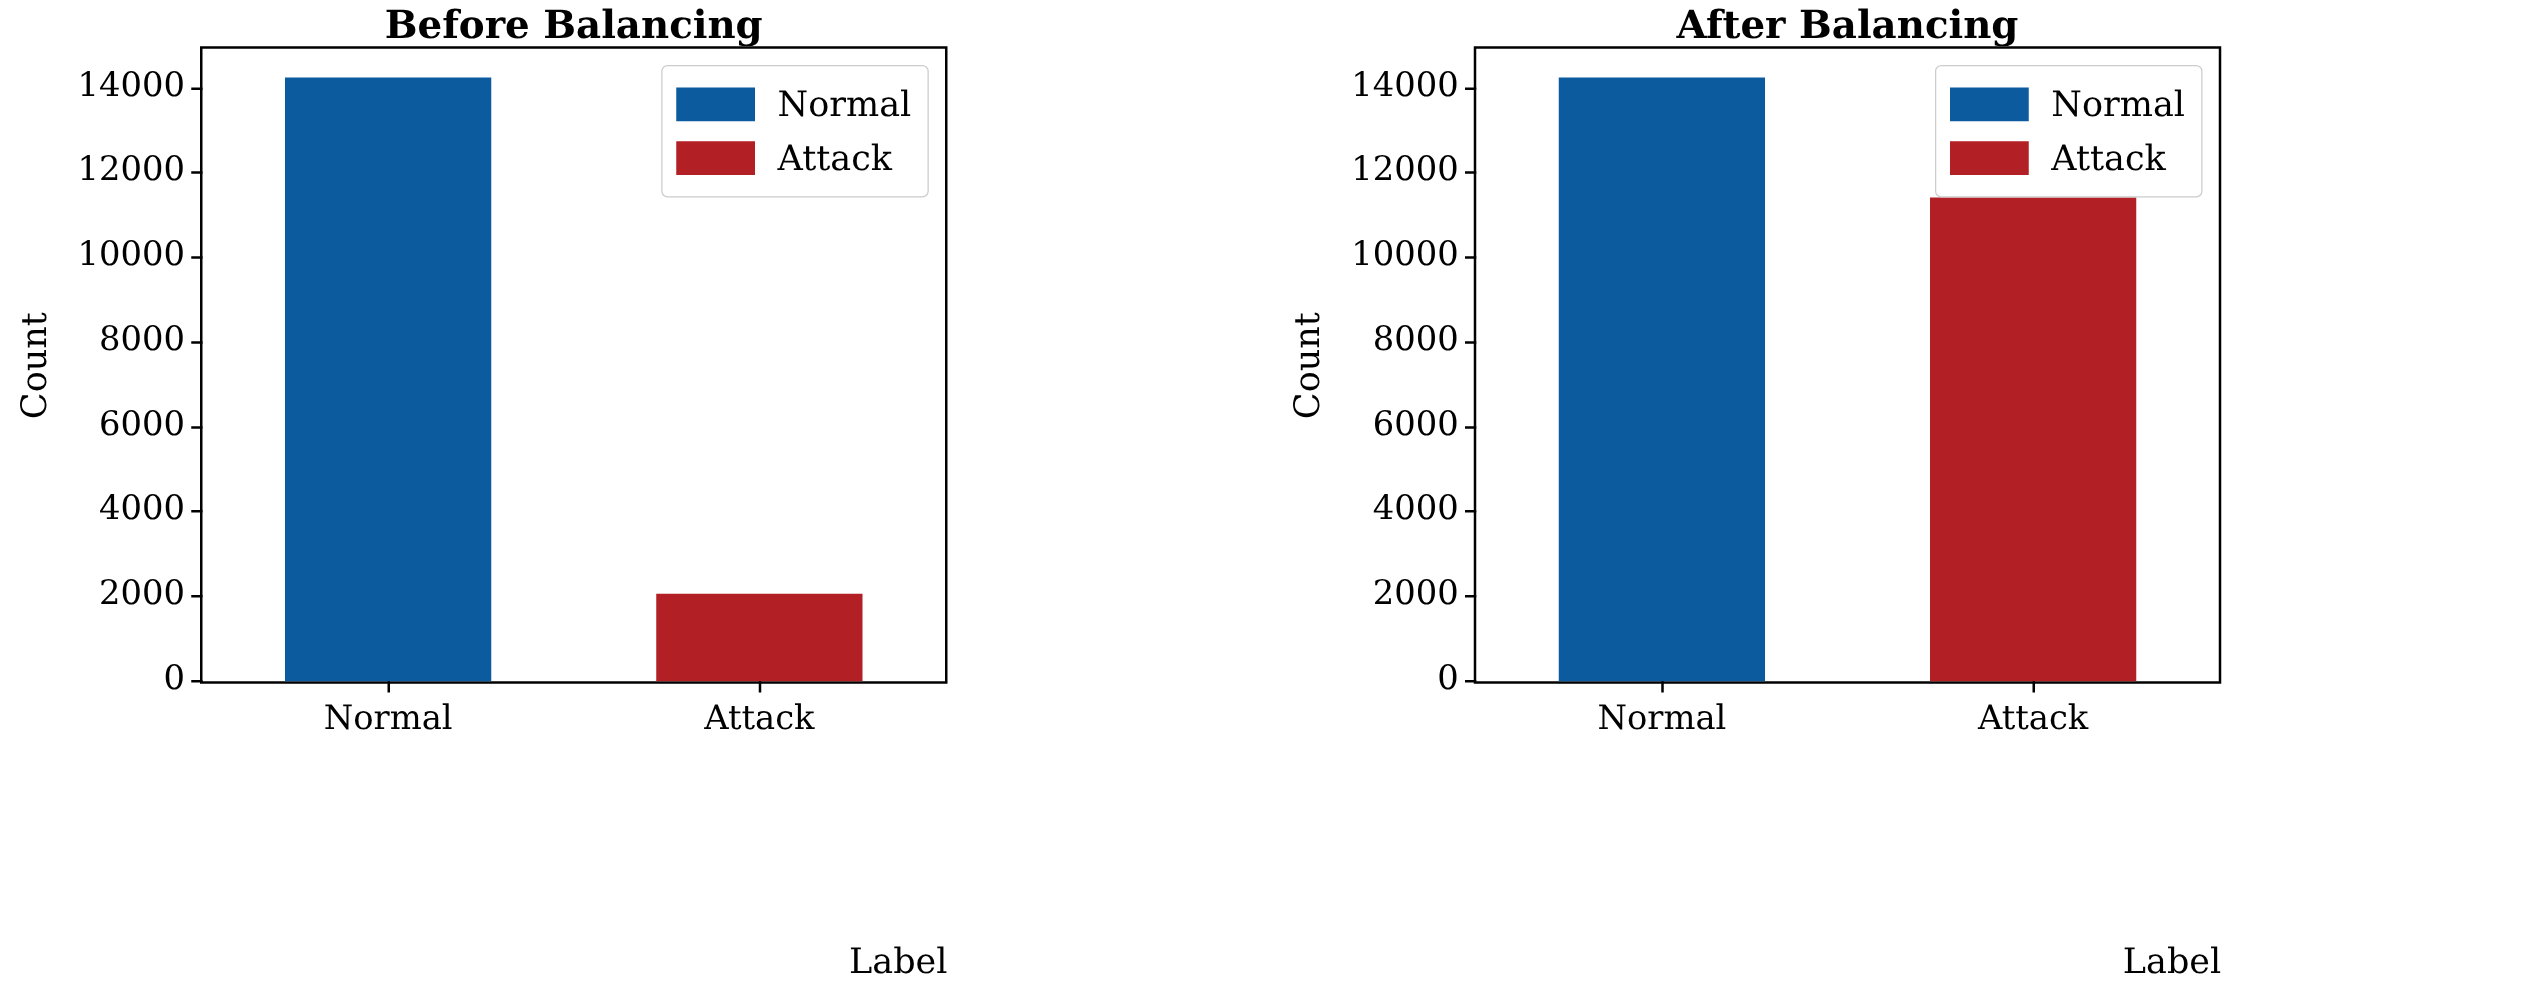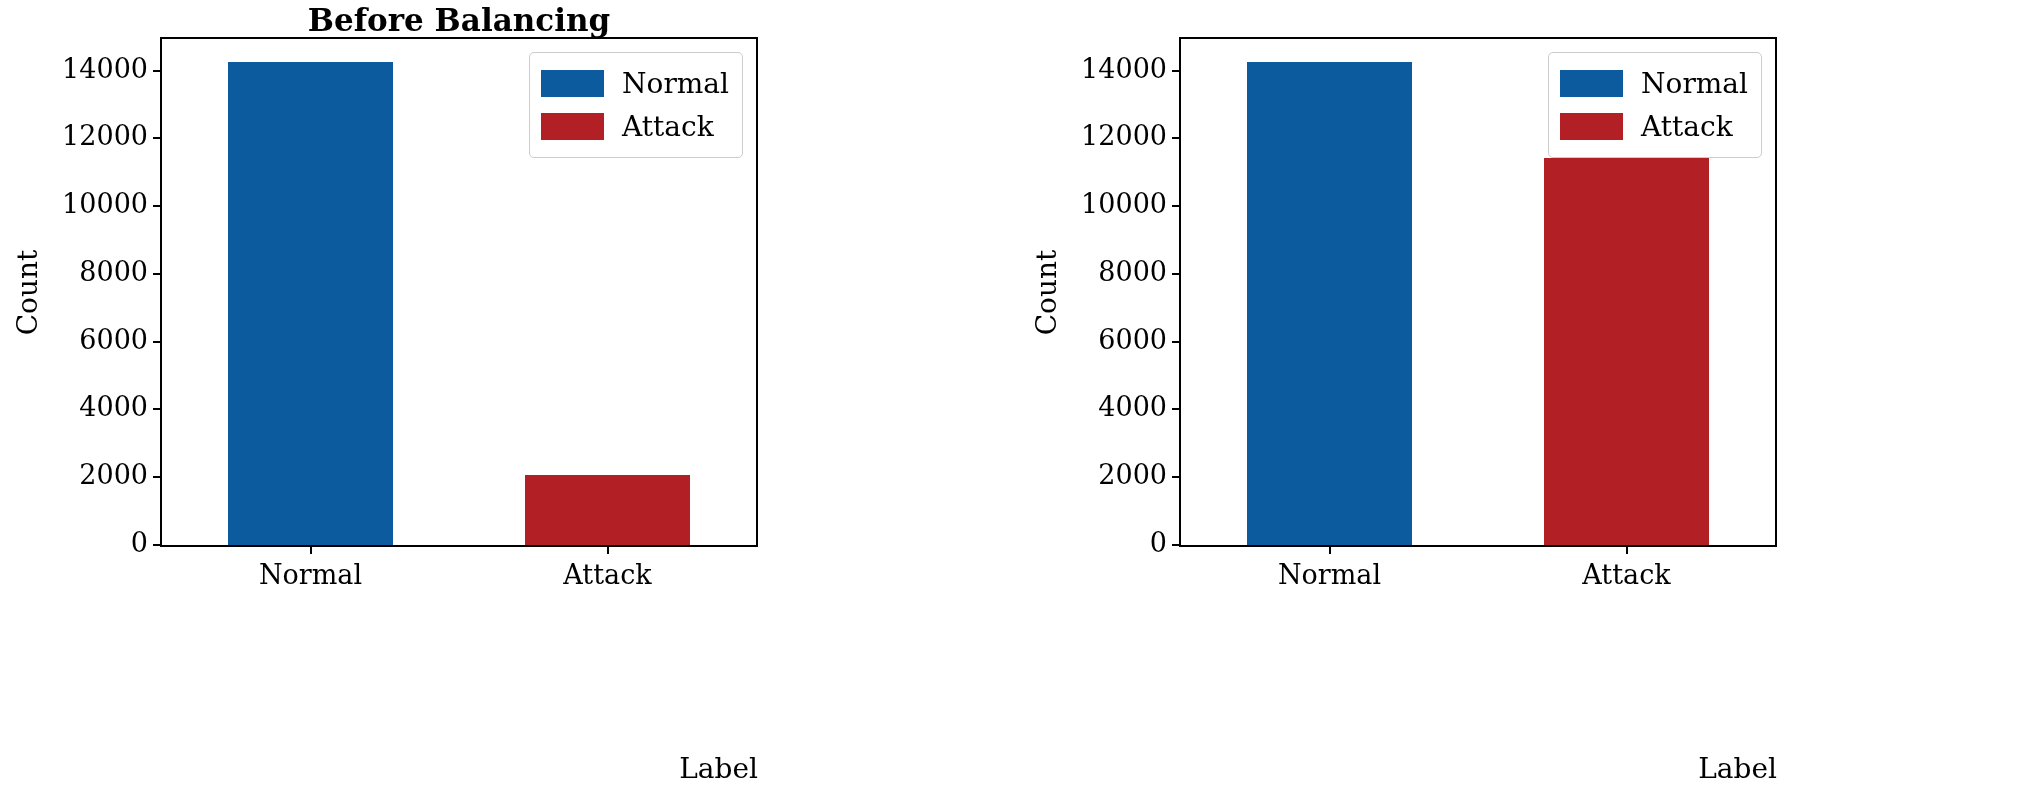--- a/index.html
+++ b/index.html
@@ -233,20 +233,21 @@
         </div>
       </div>
 
     </div>
 
     <div class="xlabel">Label</div>
   </div>
 
   <div class="panel panel-right">
 
+    <div class="chart-title">After Balancing</div>
 
     <div class="ylabel">Count</div>
 
     <div class="plot" id="plot-1">
 
       <div class="bar normal" id="bar-1-0" title="Normal: 14265" style="left: 66.3795px; width: 164.241px; height: 483.462px;"></div>
       <div class="bar attack" id="bar-1-1" title="Attack: 11420" style="left: 363.38px; width: 164.241px; height: 387.041px;"></div>
 
       <div id="yticks-1">
           <div class="ytick" style="top: 506px;">

